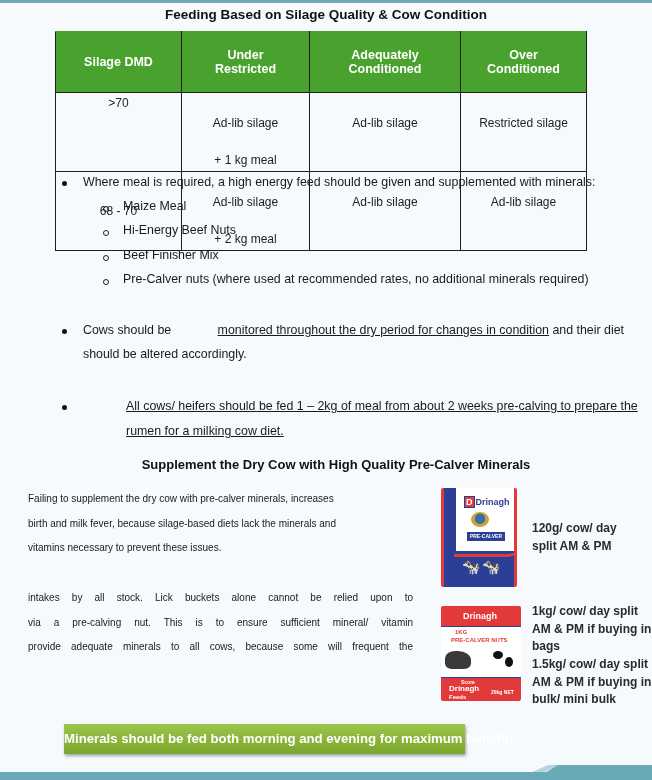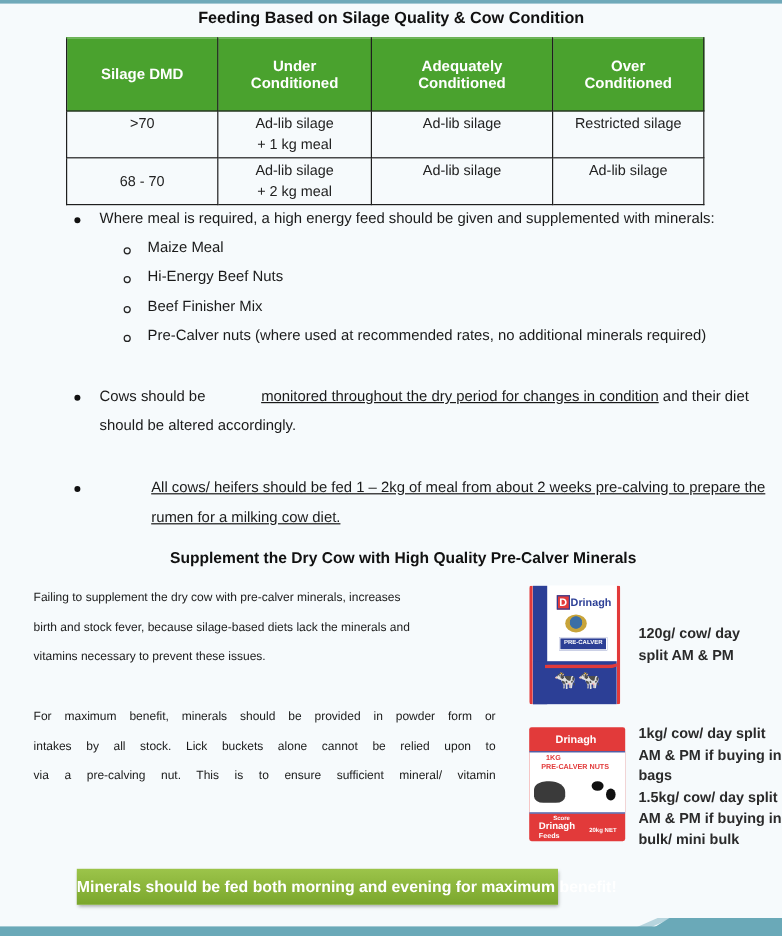--- a/index.html
+++ b/index.html
@@ -22,21 +22,21 @@
     background: #4aa22e; color: #fff; font-weight: bold; font-size: 12.5px;
     height: 18px; padding: 16px; border: 1px solid #1f1f1f; border-top: 1px solid #4aa22e;
   }
   table.feed th + th { border-left: 1px solid #ffffff; }
   table.feed td {
     border: 1px solid #1f1f1f; text-align: center; vertical-align: top;
     padding: 2px 2px 2px; line-height: 17px; height: 34px; background: #f6fafc; color: #222;
   }
   table.feed td.dmd { vertical-align: top; }
   table.feed tr:last-child td.dmd { vertical-align: middle; }
-  .cell-line { display: block; }
+  .cell-line { display: block; margin-top: 20px; }
 
   .bullets { position: absolute; left: 0; top: 0; width: 652px; font-size: 12.4px; color: #1a1a1a; }
   .dot { position: absolute; left: 62px; width: 5px; height: 5px; border-radius: 50%; background: #111; }
   .sub { position: absolute; left: 123px; }
   .ring { position: absolute; left: 103px; width: 4px; height: 4px; border-radius: 50%; border: 1px solid #222; }
   .line { position: absolute; left: 83px; white-space: nowrap; }
   .u { text-decoration: underline; padding-left: 43px; }
 
   .h2 {
     position: absolute; left: 0; width: 672px; top: 457px; text-align: center;
@@ -85,21 +85,21 @@
 <table class="feed">
   <colgroup>
       <col style="width:126px">
       <col style="width:128px">
       <col style="width:151px">
       <col style="width:126px">
     </colgroup>
   <thead>
     <tr>
       <th>Silage DMD</th>
-      <th>Under Conditioned</th>
+      <th>Under Restricted</th>
       <th>Adequately Conditioned</th>
       <th>Over Conditioned</th>
     </tr>
   </thead>
   <tbody>
     <tr>
       <td class="dmd">&gt;70</td>
       <td>
           <span class="cell-line">Ad-lib silage</span>
           <span class="cell-line">+ 1 kg meal</span>
@@ -146,27 +146,27 @@
 
   <span class="dot" style="top:405px"></span>
   <div class="line u" style="top:399px">All cows/ heifers should be fed 1 – 2kg of meal from about 2 weeks pre-calving to prepare the</div>
   <div class="line u" style="top:424px">rumen for a milking cow diet.</div>
 </div>
 
 <div class="h2">Supplement the Dry Cow with High Quality Pre-Calver Minerals</div>
 
 <div class="para" style="top:487px">
   <div>Failing to supplement the dry cow with pre-calver minerals, increases</div>
-  <div>birth and stock fever, because silage-based diets lack the minerals and</div>
+  <div>birth and milk fever, because silage-based diets lack the minerals and</div>
   <div>vitamins necessary to prevent these issues.</div>
 </div>
 <div class="para j" style="top:586px">
-  <div style="text-align-last:justify">For maximum benefit, minerals should be provided in powder form or</div>
   <div style="text-align-last:justify">intakes by all stock. Lick buckets alone cannot be relied upon to</div>
   <div style="text-align-last:justify">via a pre-calving nut. This is to ensure sufficient mineral/ vitamin</div>
+  <div style="text-align-last:justify">provide adequate minerals to all cows, because some will frequent the</div>
 </div>
 
 <div class="bag bag1">
   <div class="blue-band"></div>
   <div class="blue-bottom"></div>
   <div class="red-swoosh"></div>
   <div class="logo-box" style="left:20px; top:8px"><span class="logo-d">D</span><span>Drinagh</span></div>
   <div class="medal"></div>
   <div class="label-box">PRE-CALVER</div>
   <div class="cow-art" style="left:18px; top:70px">🐄</div>

